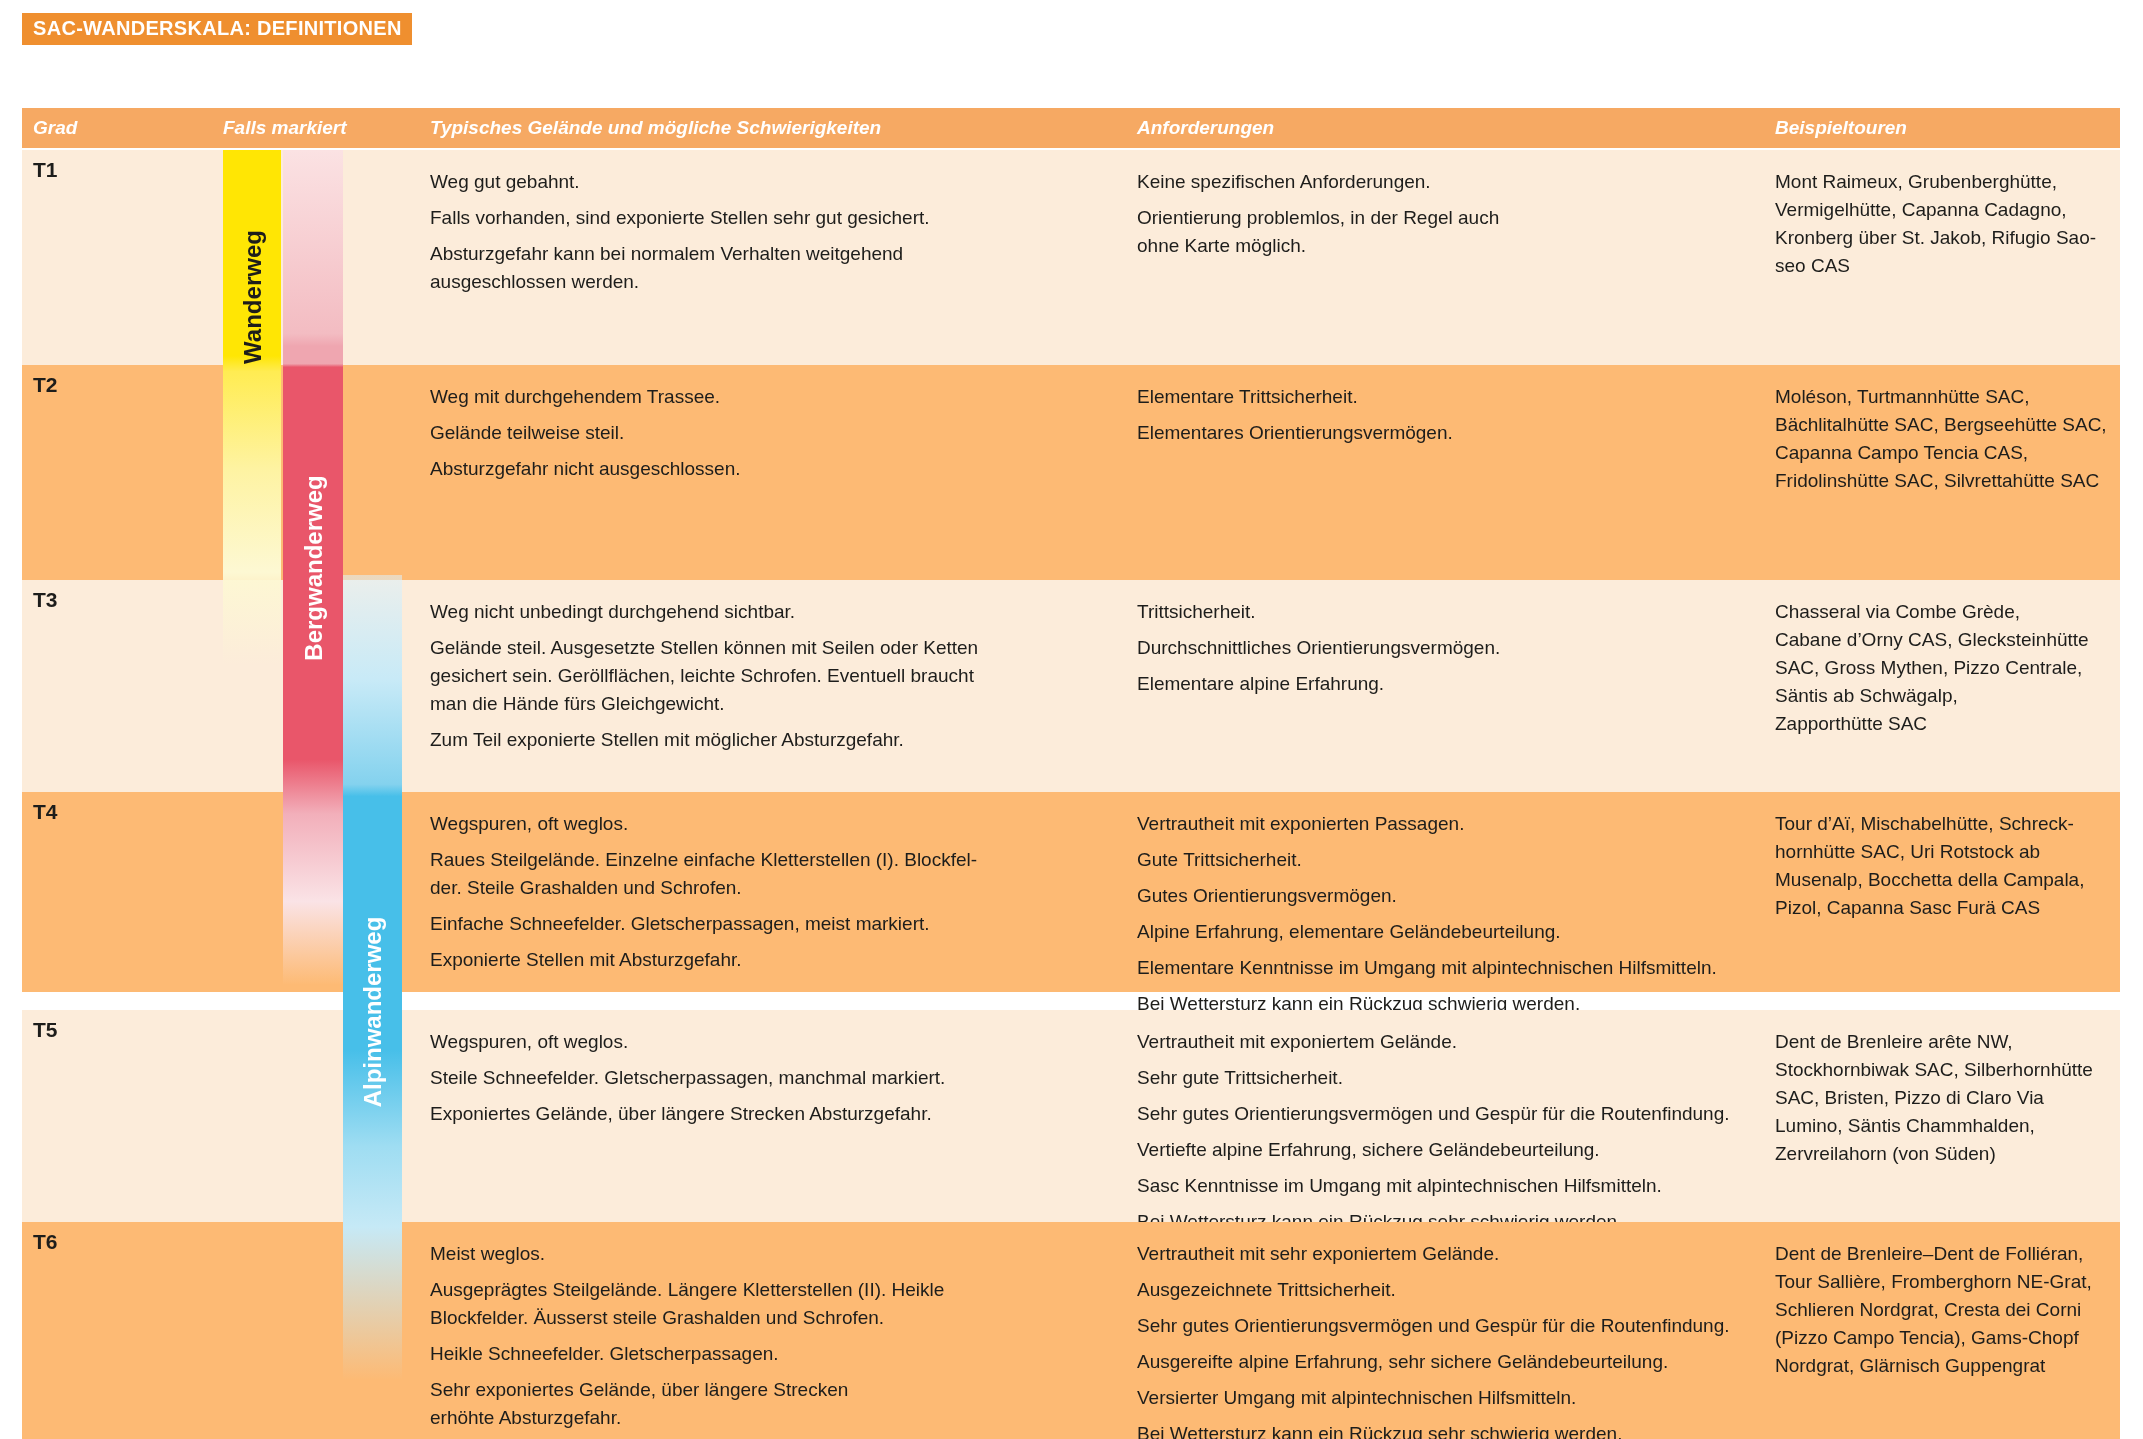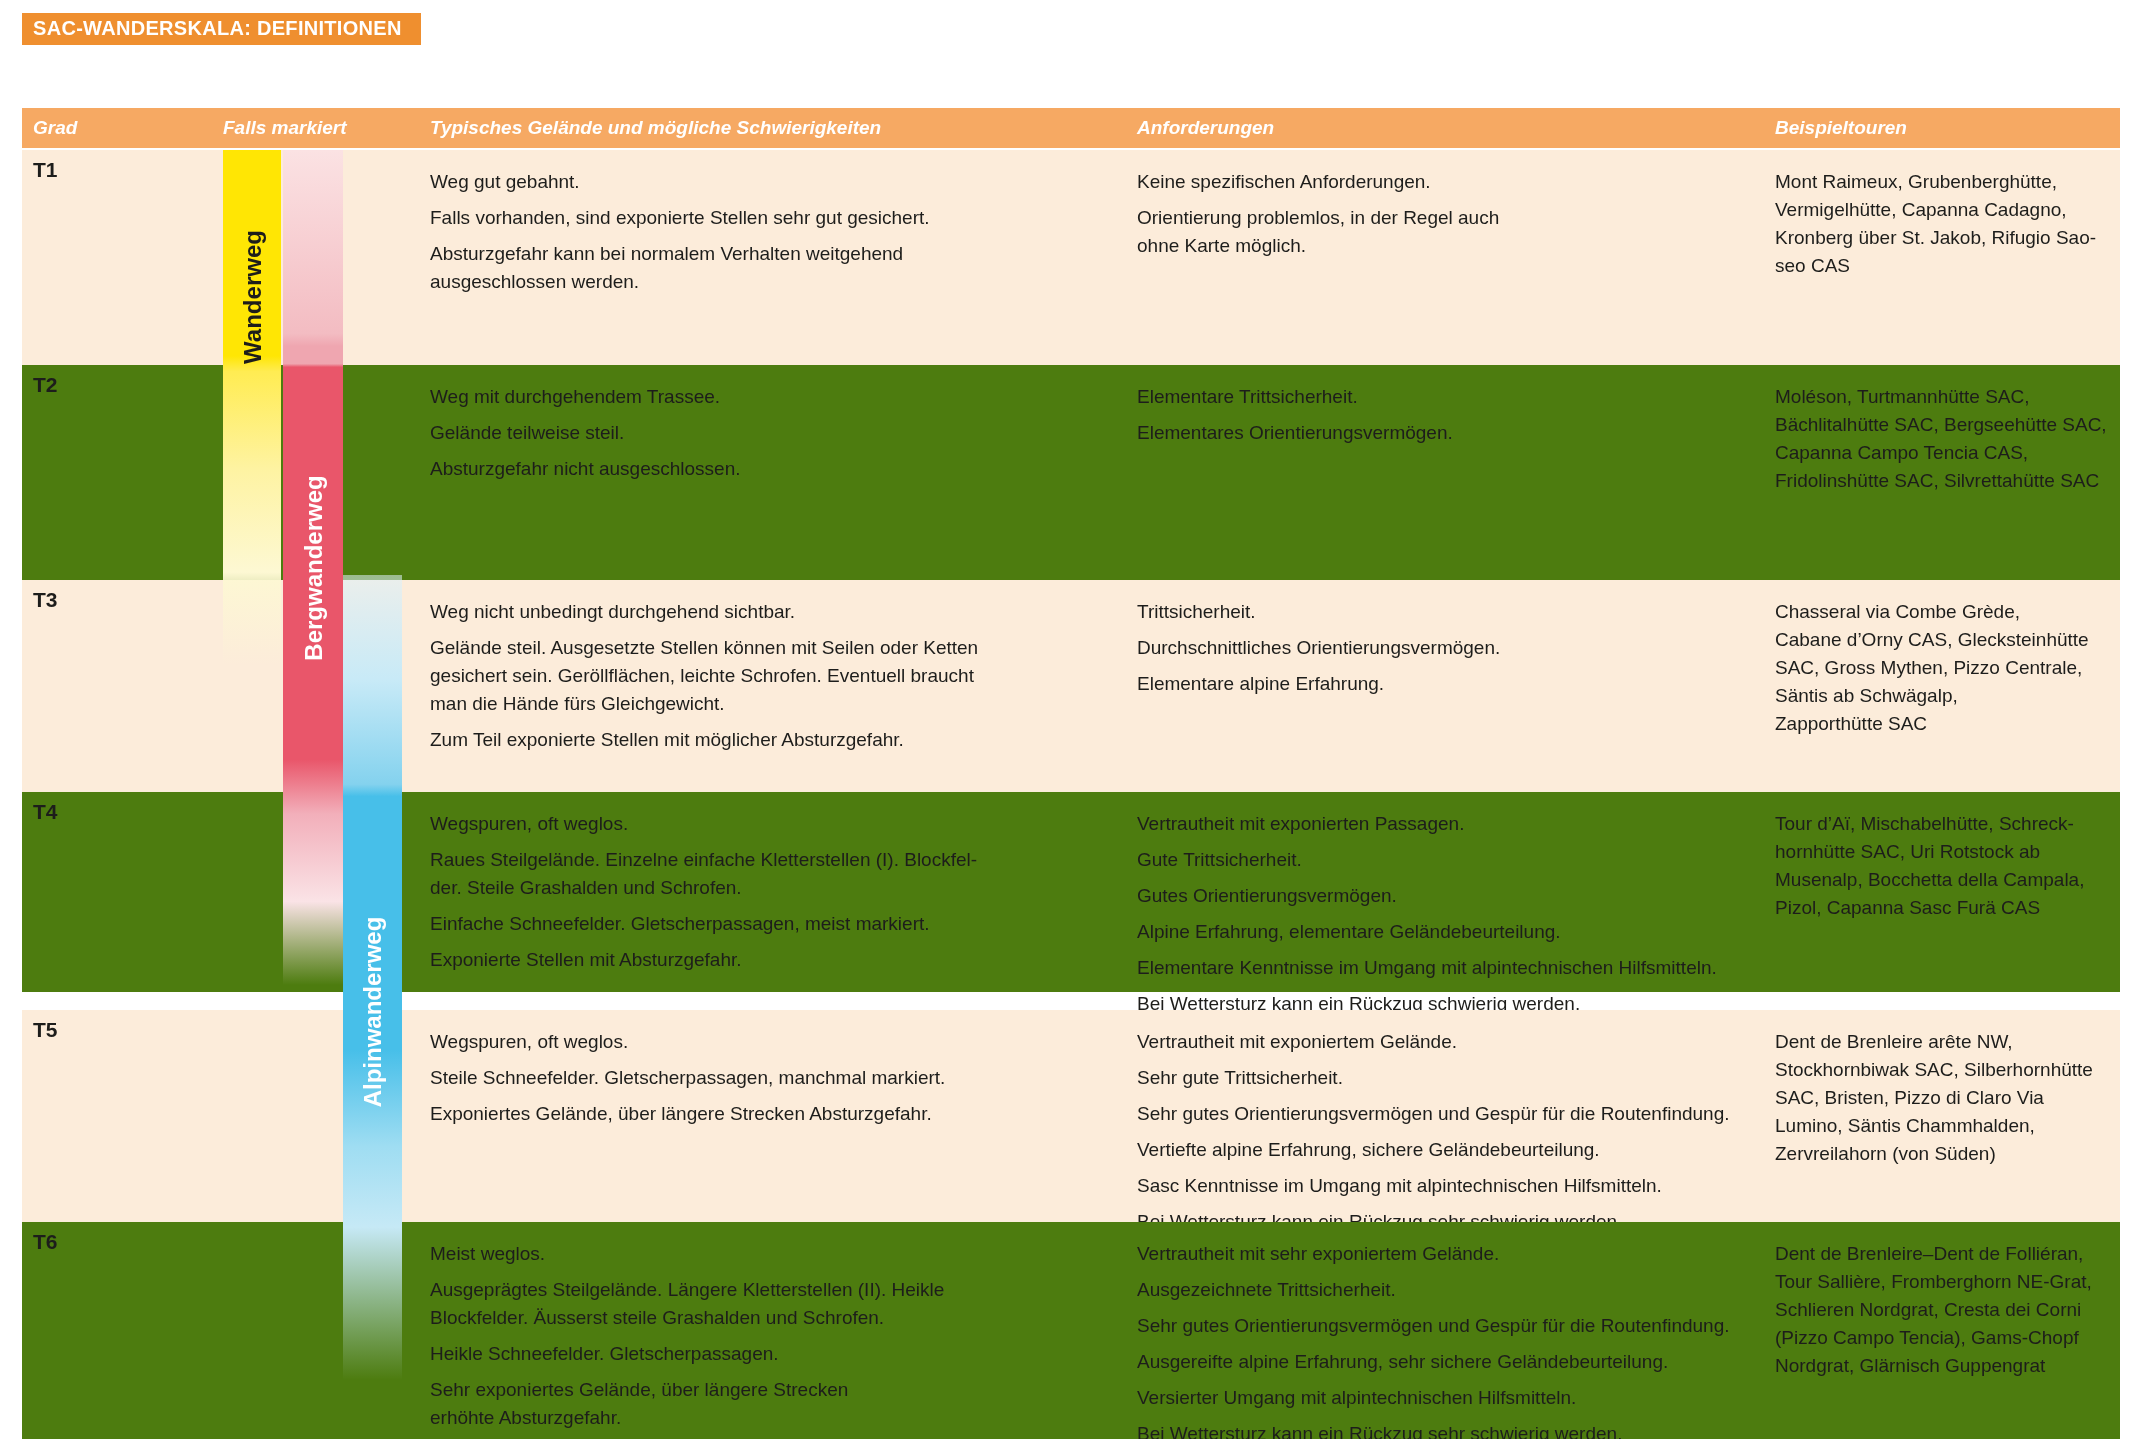--- a/index.html
+++ b/index.html
@@ -1,30 +1,30 @@
 <!DOCTYPE html>
 <html><head>
 <meta charset="utf-8">
 <style>
   html,body{margin:0;padding:0;background:#ffffff;}
   .page{position:relative;width:2143px;height:1439px;background:#fff;overflow:hidden;
         font-family:"Liberation Sans",sans-serif;color:#1d1d1b;}
   .title{position:absolute;left:22px;top:13px;background:#ef8f2f;color:#fff;
-         font-size:20px;font-weight:bold;letter-spacing:.3px;padding:4px 19px 5px 11px;}
+         font-size:20px;font-weight:bold;letter-spacing:.3px;padding:4px 10px 5px 11px;}
   .table{position:absolute;left:22px;top:108px;width:2098px;height:1331px;}
   .thead{position:absolute;left:0;top:0;width:100%;height:40px;background:#f6a963;font-style:italic;}
   .th{position:absolute;top:0;height:40px;line-height:40px;color:#fff;font-size:19px;font-weight:bold;white-space:nowrap;}
   .th-grad{left:11px;}
   .th-marked{left:201px;}
   .th-terrain{left:408px;}
   .th-anford{left:1115px;}
   .th-beispiel{left:1753px;}
   .row{position:absolute;left:0;width:100%;}
   .row.peach{background:#fcecda;}
-  .row.white{background:#4d7c0f;}
+  .row.white{background:#fdba74;}
   .grad{position:absolute;left:11px;top:8px;font-size:21px;font-weight:bold;}
   .cell{position:absolute;top:10px;font-size:19px;line-height:28px;}
   .cell p{margin:8px 0 8px 0;}
   .cell p:last-child{margin-bottom:0;}
   .cell.terrain{left:408px;width:695px;}
   .cell.anford{left:1115px;width:632px;}
   .cell.beispiele{left:1753px;width:348px;}
   .bar{position:absolute;}
   .bar-yellow{left:201px;top:42px;width:58px;height:515px;
     background:linear-gradient(to bottom,

